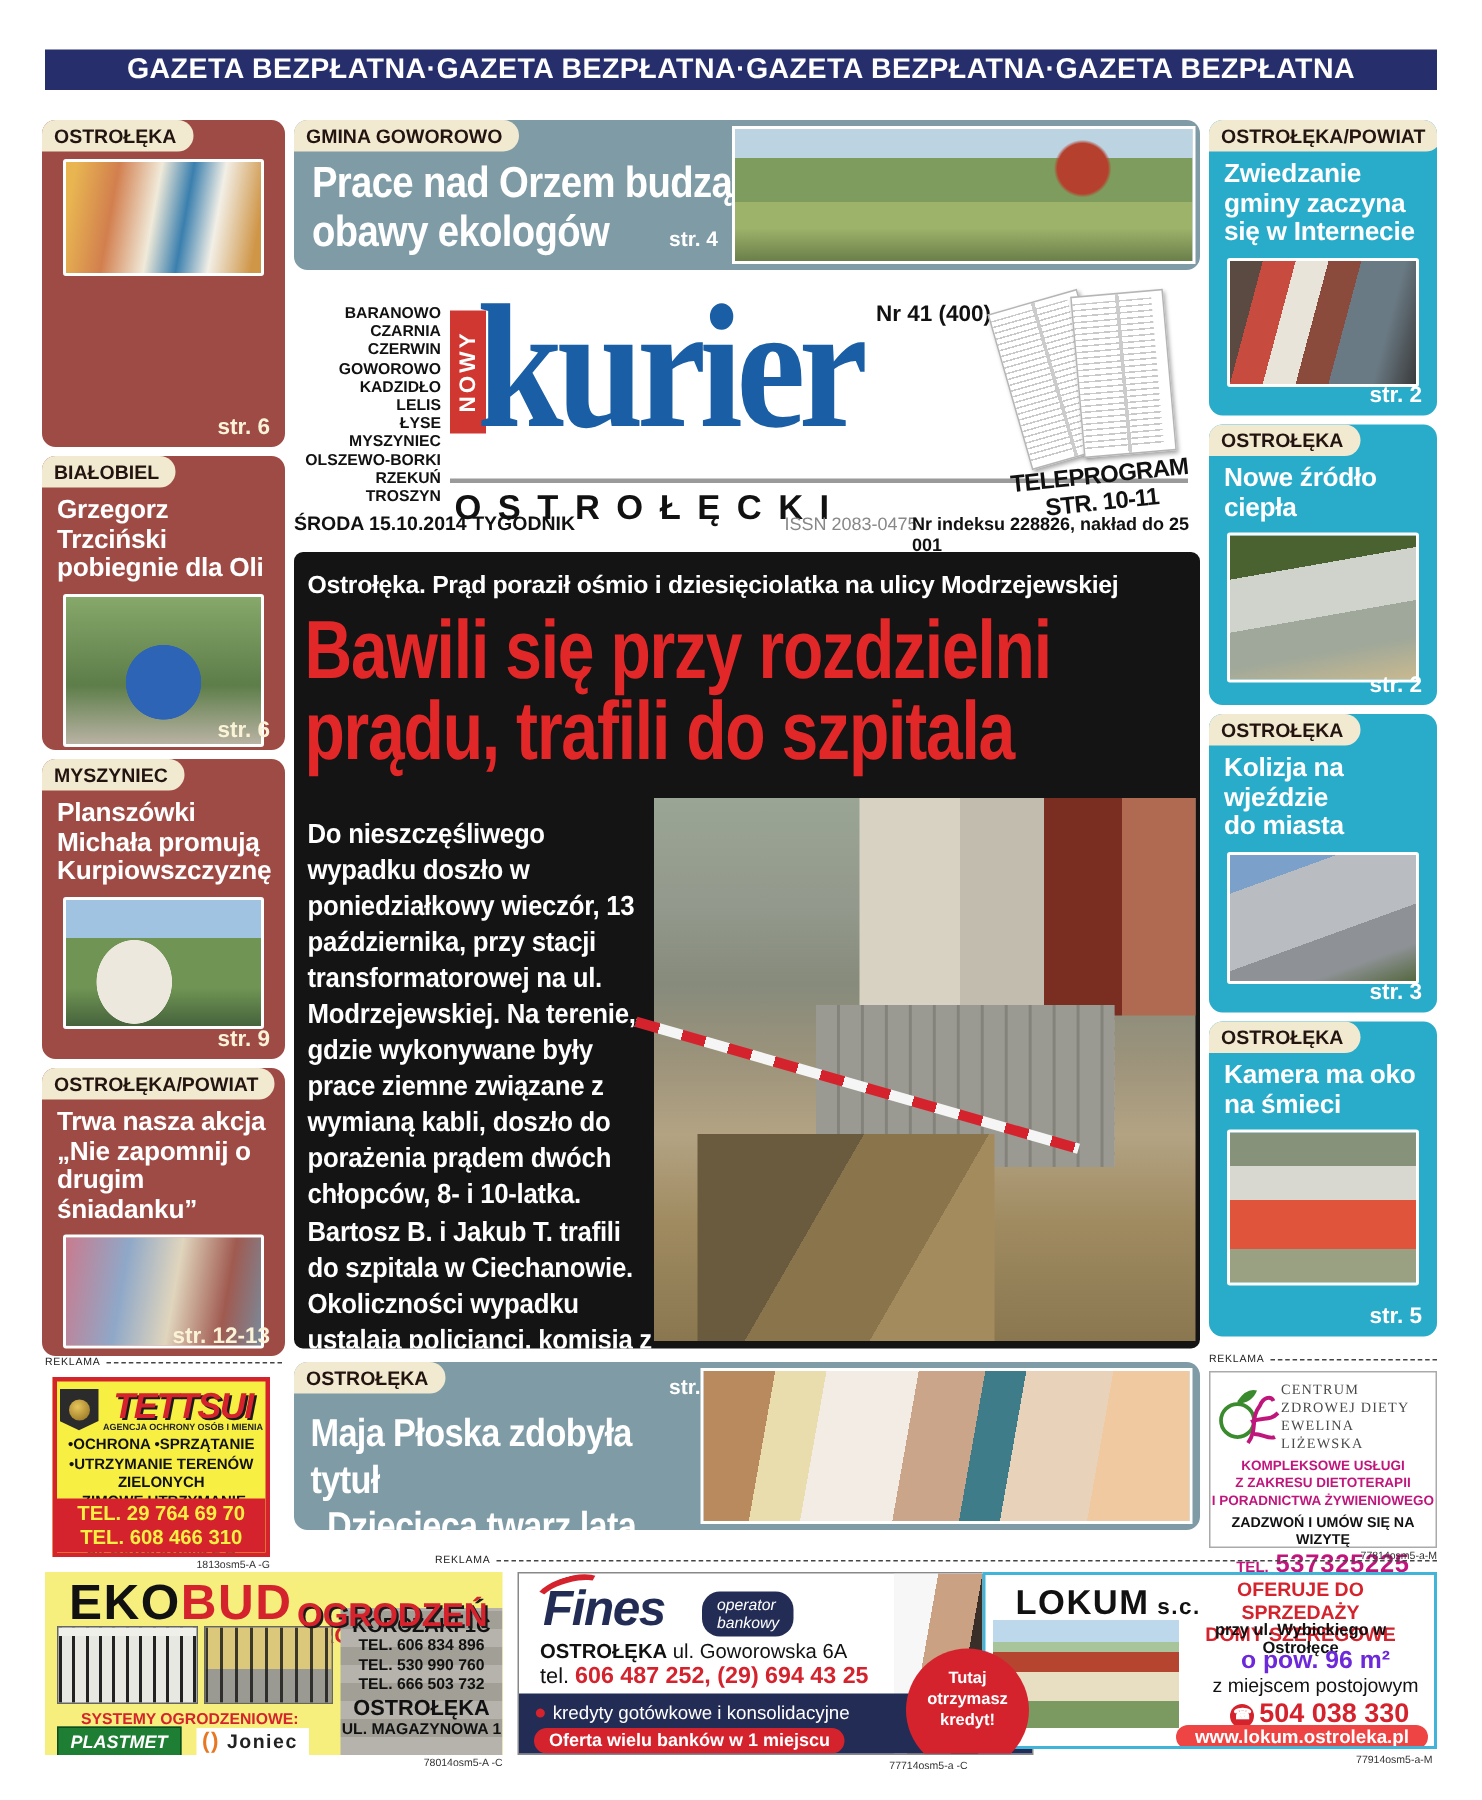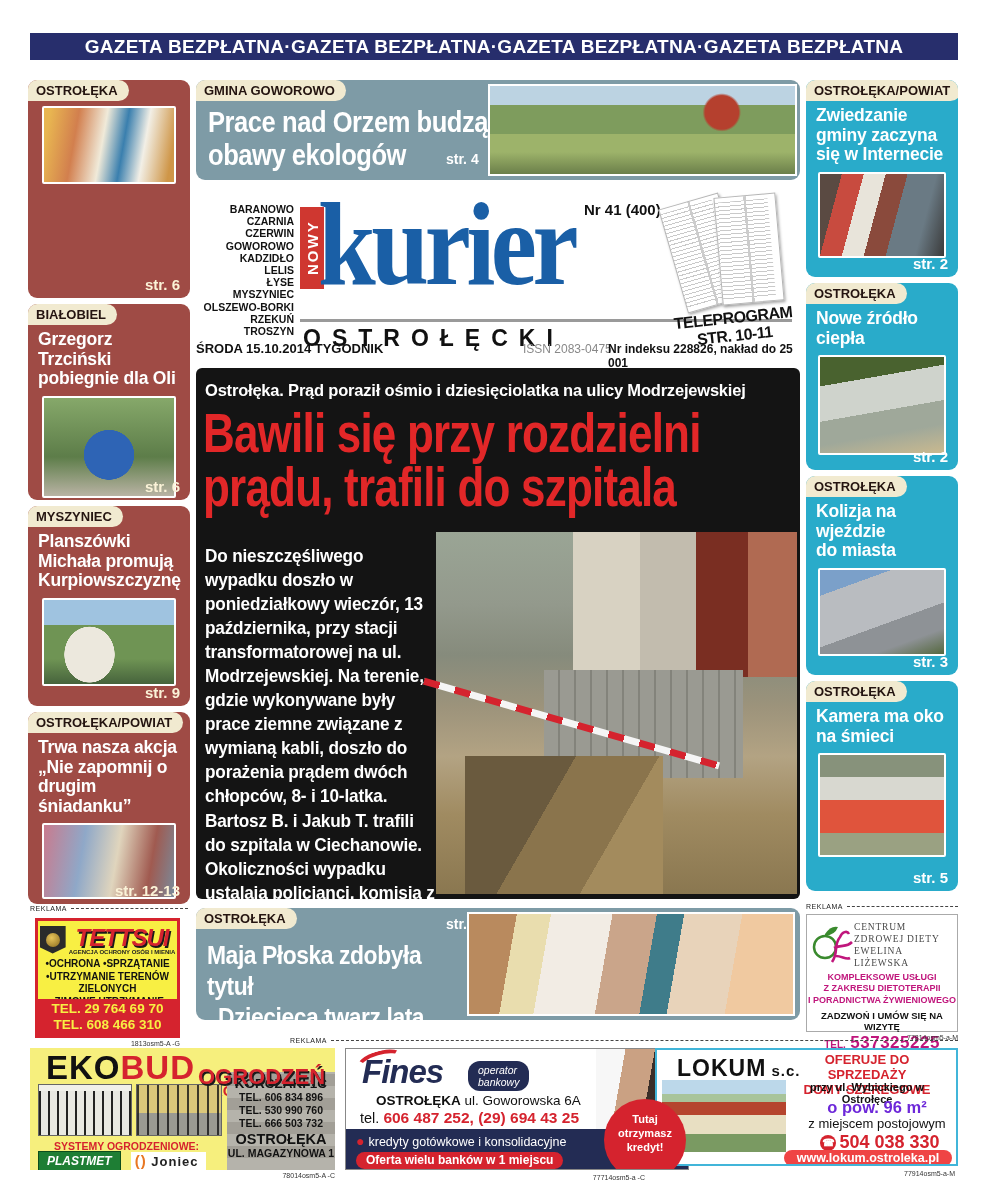--- a/index.html
+++ b/index.html
@@ -144,21 +144,21 @@
 
   .fines { left:345px; top:1048px; width:344px; height:122px; background:#fff; border:1px solid #888; overflow:hidden; }
   .fi-woman { position:absolute; right:0; top:0; width:92px; height:122px;
     background:linear-gradient(100deg,#f7f7f7 0 26%,#caa183 26% 52%,#3a2e28 52% 68%,#bcd9ea 68%); }
   .fi-brand { position:absolute; left:16px; top:4px; color:#232c54; font-weight:bold; font-style:italic; font-size:33px;
     letter-spacing:-1px; }
   .fi-arc { position:absolute; left:10px; top:2px; width:48px; height:22px; border:4px solid transparent;
     border-top:4px solid #d5232e; border-radius:50%; transform:rotate(-16deg); }
   .fi-pill { position:absolute; left:122px; top:12px; background:#232c54; color:#fff; font-style:italic; font-size:10.5px;
     line-height:1.15; padding:3px 10px; border-radius:12px; }
-  .fi-addr { position:absolute; left:14px; top:44px; font-size:13.5px; color:#111;margin-left:16px; }
+  .fi-addr { position:absolute; left:14px; top:44px; font-size:13.5px; color:#111; }
   .fi-tel { position:absolute; left:14px; top:60px; font-size:14.5px; color:#111; }
   .fi-tel b { color:#d5232e; font-size:15.5px; }
   .fi-navy { position:absolute; left:0; top:80px; width:100%; height:42px; background:#232c54; color:#fff;
     padding:4px 0 0 10px; font-size:12.5px; }
   .fi-navy .dot { color:#d5232e; font-size:14px; margin-right:4px; }
   .fi-offer { position:absolute; left:10px; top:103px; background:#d5232e; color:#fff; font-weight:bold; font-size:12px;
     padding:1px 10px 2px; border-radius:10px; z-index:2; }
   .fi-circle { position:absolute; right:2px; top:50px; width:82px; height:82px; border-radius:50%; background:#d5232e;
     color:#fff; font-weight:bold; font-size:11px; line-height:1.25; text-align:center; padding-top:14px; z-index:3; }
 

